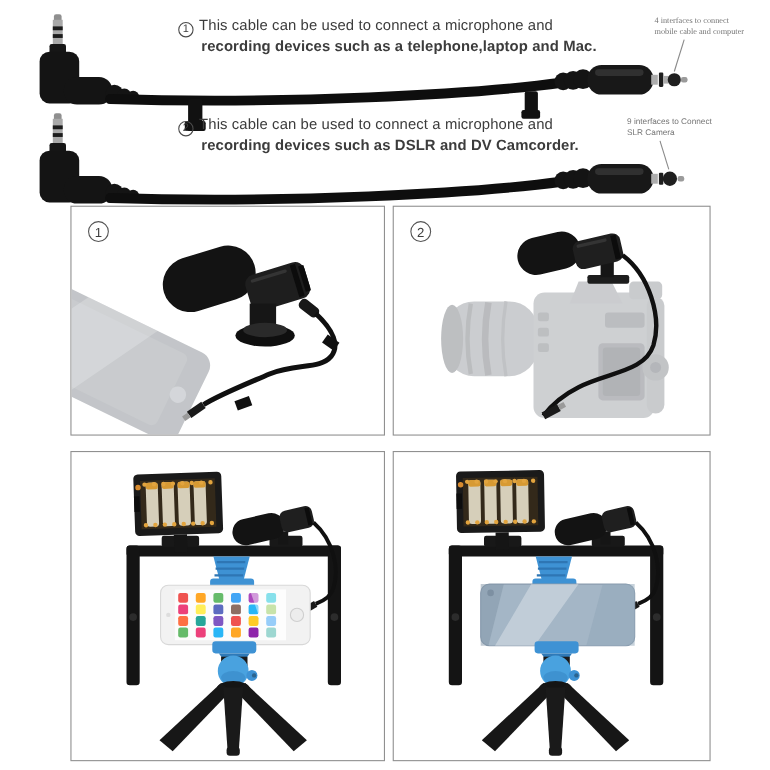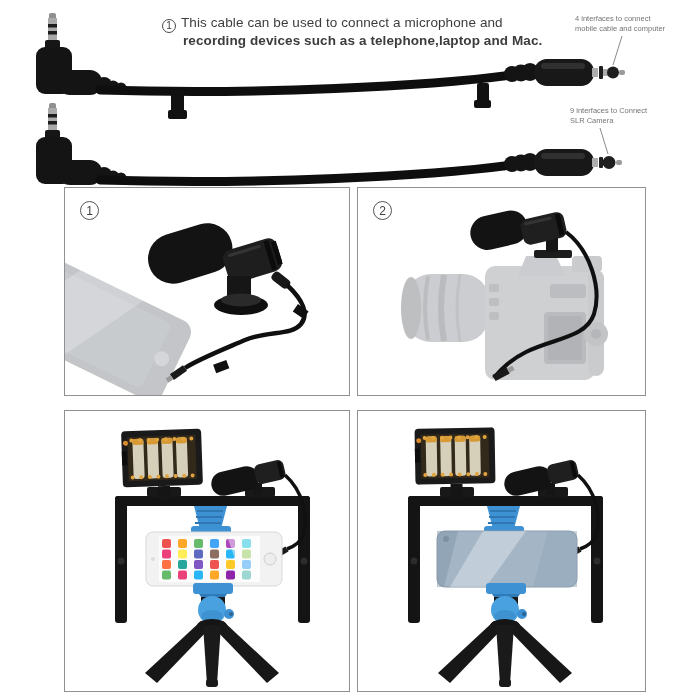--- a/index.html
+++ b/index.html
@@ -93,22 +93,26 @@
         <rect x="616" y="70" width="6" height="5" rx="2" fill="#9b9b9b"></rect>
       </g>
       <path d="M 608 64 L 600 38" stroke="#8a8a8a" stroke-width="1" fill="none"></path>
     </g>
   </svg>
 
   <div class="desc" style="left:162px; top:15px;">
     <div class="line1"><span class="circled-sm">1</span><span>This cable can be used to connect a microphone and</span></div>
     <div class="line2">recording devices such as a telephone,laptop and Mac.</div>
   </div>
-
-  <div class="callout" style="left:575px; top:14px;">
+  <div class="desc" style="left:162px; top:105px;">
+    <div class="line1"><span class="circled-sm">2</span><span>This cable can be used to connect a microphone and</span></div>
+    <div class="line2">recording devices such as DSLR and DV Camcorder.</div>
+  </div>
+
+  <div class="callout" style="left:595px; top:14px;font-family:Liberation Serif, serif;">
     <div>4 interfaces to connect</div>
     <div>mobile cable and computer</div>
   </div>
   <div class="callout" style="left:570px; top:106px;">
     <div>9 interfaces to Connect</div>
     <div>SLR Camera</div>
   </div>
 
   <div class="panel" style="left:64px; top:187px; width:286px; height:209px;">
     <svg viewBox="0 0 284 207" preserveAspectRatio="none">

